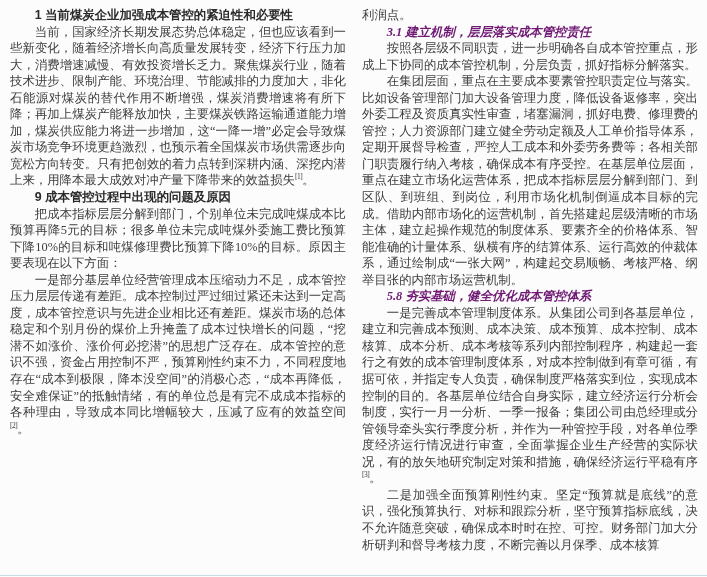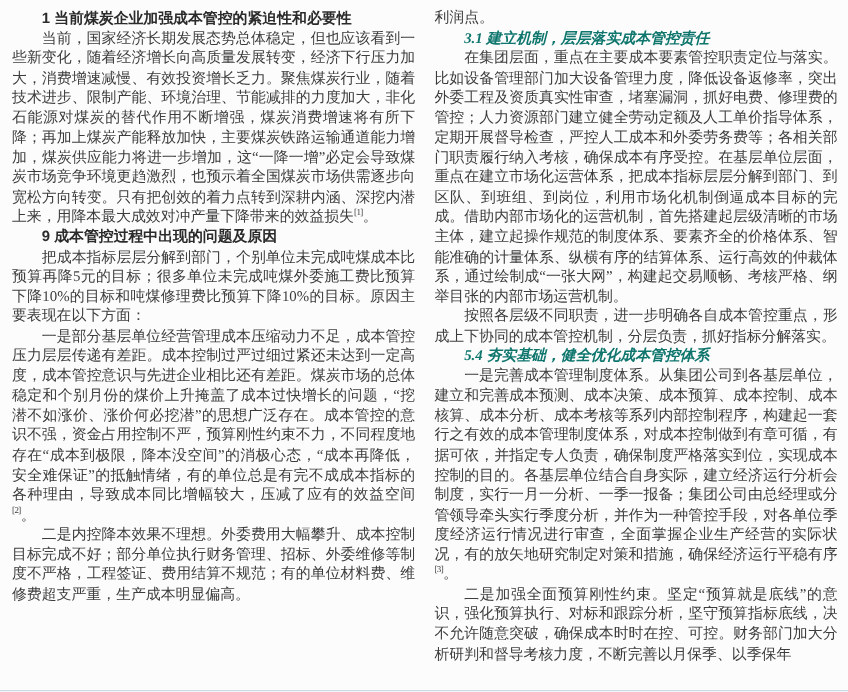--- a/index.html
+++ b/index.html
@@ -21,32 +21,32 @@
     width: 336px;
     flex: 0 0 336px;
     color: #3c3c3c;
     font-size: 12.4px;
     line-height: 16.55px;
     text-align: justify;
     overflow: hidden;
   }
   .col p { margin: 0; }
   .body { text-indent: 2em; }
-  .body.noindent { text-indent: 0; font-family: Liberation Mono, monospace; }
+  .body.noindent { text-indent: 0; }
   .h1 {
     font-family: "Liberation Sans", "DejaVu Sans", sans-serif;
     font-weight: bold;
     color: #2b2b2b;
     text-indent: 2em;
   }
   .h2 {
     font-family: "Liberation Serif", "DejaVu Serif", serif;
     font-weight: bold;
     font-style: italic;
-    color: #0f766e;
+    color: #701a75;
     text-indent: 2em;
   }
   sup.cite {
     font-size: 7.5px;
     line-height: 0;
     vertical-align: super;
     letter-spacing: -0.5px;
   }
   .bottom-rule {
     position: absolute;
@@ -58,25 +58,24 @@
 </head>
 <body>
 
 <div class="page">
   <div class="col" id="col-left">
       <p class="h1"><span>1 当前煤炭企业加强成本管控的紧迫性和必要性</span></p>
       <p class="body"><span>当前，国家经济长期发展态势总体稳定，但也应该看到一些新变化，随着经济增长向高质量发展转变，经济下行压力加大，消费增速减慢、有效投资增长乏力。聚焦煤炭行业，随着技术进步、限制产能、环境治理、节能减排的力度加大，非化石能源对煤炭的替代作用不断增强，煤炭消费增速将有所下降；再加上煤炭产能释放加快，主要煤炭铁路运输通道能力增加，煤炭供应能力将进一步增加，这“一降一增”必定会导致煤炭市场竞争环境更趋激烈，也预示着全国煤炭市场供需逐步向宽松方向转变。只有把创效的着力点转到深耕内涵、深挖内潜上来，用降本最大成效对冲产量下降带来的效益损失</span><sup class="cite">[1]</sup><span>。</span></p>
       <p class="h1"><span>9 成本管控过程中出现的问题及原因</span></p>
       <p class="body"><span>把成本指标层层分解到部门，个别单位未完成吨煤成本比预算再降5元的目标；很多单位未完成吨煤外委施工费比预算下降10%的目标和吨煤修理费比预算下降10%的目标。原因主要表现在以下方面：</span></p>
       <p class="body"><span>一是部分基层单位经营管理成本压缩动力不足，成本管控压力层层传递有差距。成本控制过严过细过紧还未达到一定高度，成本管控意识与先进企业相比还有差距。煤炭市场的总体稳定和个别月份的煤价上升掩盖了成本过快增长的问题，“挖潜不如涨价、涨价何必挖潜”的思想广泛存在。成本管控的意识不强，资金占用控制不严，预算刚性约束不力，不同程度地存在“成本到极限，降本没空间”的消极心态，“成本再降低，安全难保证”的抵触情绪，有的单位总是有完不成成本指标的各种理由，导致成本同比增幅较大，压减了应有的效益空间</span><sup class="cite">[2]</sup><span>。</span></p>
-      <p class="body"><span>二是内控降本效果不理想。外委费用大幅攀升、成本控制目标完成不好；部分单位执行财务管理、招标、外委维修等制度不严格，工程签证、费用结算不规范；有的单位材料费、维修费超支严重，生产成本明显偏高。</span></p>
     </div>
   <div class="col" id="col-right">
       <p class="body noindent"><span>利润点。</span></p>
       <p class="h2"><span>3.1 建立机制，层层落实成本管控责任</span></p>
+      <p class="body"><span>按照各层级不同职责，进一步明确各自成本管控重点，形成上下协同的成本管控机制，分层负责，抓好指标分解落实。</span></p>
       <p class="body"><span>在集团层面，重点在主要成本要素管控职责定位与落实。比如设备管理部门加大设备管理力度，降低设备返修率，突出外委工程及资质真实性审查，堵塞漏洞，抓好电费、修理费的管控；人力资源部门建立健全劳动定额及人工单价指导体系，定期开展督导检查，严控人工成本和外委劳务费等；各相关部门职责履行纳入考核，确保成本有序受控。在基层单位层面，重点在建立市场化运营体系，把成本指标层层分解到部门、到区队、到班组、到岗位，利用市场化机制倒逼成本目标的完成。借助内部市场化的运营机制，首先搭建起层级清晰的市场主体，建立起操作规范的制度体系、要素齐全的价格体系、智能准确的计量体系、纵横有序的结算体系、运行高效的仲裁体系，通过绘制成“一张大网”，构建起交易顺畅、考核严格、纲举目张的内部市场运营机制。</span></p>
-      <p class="body"><span>按照各层级不同职责，进一步明确各自成本管控重点，形成上下协同的成本管控机制，分层负责，抓好指标分解落实。</span></p>
-      <p class="h2"><span>5.4 夯实基础，健全优化成本管控体系</span></p>
+      <p class="h2"><span>5.8 夯实基础，健全优化成本管控体系</span></p>
       <p class="body"><span>一是完善成本管理制度体系。从集团公司到各基层单位，建立和完善成本预测、成本决策、成本预算、成本控制、成本核算、成本分析、成本考核等系列内部控制程序，构建起一套行之有效的成本管理制度体系，对成本控制做到有章可循，有据可依，并指定专人负责，确保制度严格落实到位，实现成本控制的目的。各基层单位结合自身实际，建立经济运行分析会制度，实行一月一分析、一季一报备；集团公司由总经理或分管领导牵头实行季度分析，并作为一种管控手段，对各单位季度经济运行情况进行审查，全面掌握企业生产经营的实际状况，有的放矢地研究制定对策和措施，确保经济运行平稳有序</span><sup class="cite">[3]</sup><span>。</span></p>
-      <p class="body"><span>二是加强全面预算刚性约束。坚定“预算就是底线”的意识，强化预算执行、对标和跟踪分析，坚守预算指标底线，决不允许随意突破，确保成本时时在控、可控。财务部门加大分析研判和督导考核力度，不断完善以月保季、以季保年</span></p>
+      <p class="body"><span>二是加强全面预算刚性约束。坚定“预算就是底线”的意识，强化预算执行、对标和跟踪分析，坚守预算指标底线，决不允许随意突破，确保成本时时在控、可控。财务部门加大分析研判和督导考核力度，不断完善以月保季、成本核算</span></p>
     </div>
   <div class="bottom-rule"></div>
 </div>
 
 </body></html>

